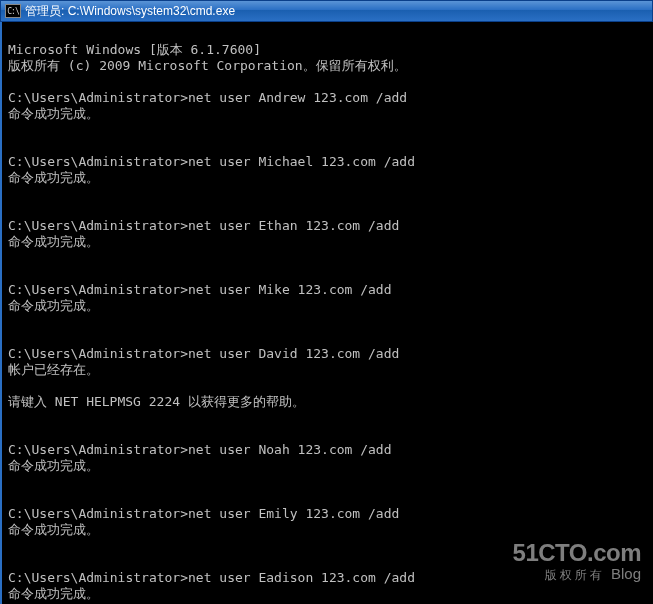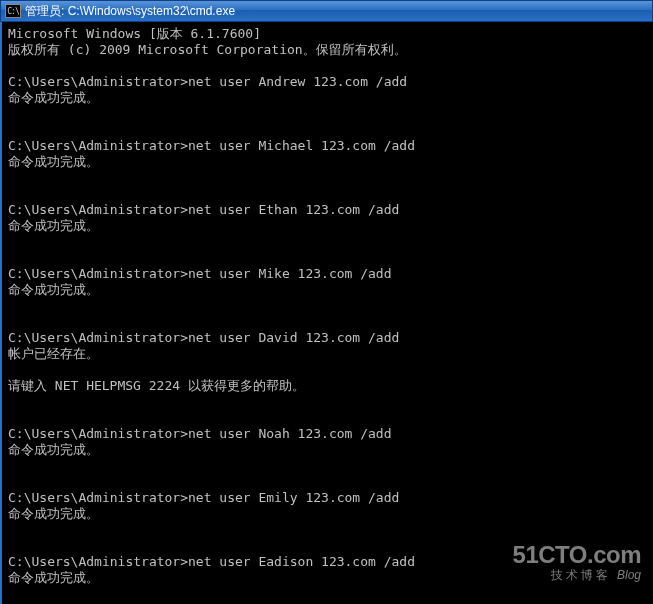--- a/index.html
+++ b/index.html
@@ -34,21 +34,21 @@
   }
   .titlebar-text {
     color: #fff;
     font-size: 12px;
     font-family: "SimSun", sans-serif;
     white-space: nowrap;
   }
   .terminal {
     background: #000;
     color: #c0c0c0;
-    padding: 4px 6px;
+    padding: 20px 6px;
     font-size: 13px;
     line-height: 16px;
     height: calc(100% - 22px);
     font-family: "NSimSun", "Consolas", monospace;
     white-space: pre;
     border-left: 2px solid #2a6fc4;
   }
   .line { white-space: pre; }
   .blank { height: 16px; }
   .watermark {
@@ -78,16 +78,16 @@
 <div class="titlebar">
   <div class="titlebar-icon">C:\</div>
   <div class="titlebar-text">管理员: C:\Windows\system32\cmd.exe</div>
 </div>
 
 <div class="terminal" id="terminal"><div class="line">Microsoft Windows [版本 6.1.7600]</div><div class="line">版权所有 (c) 2009 Microsoft Corporation。保留所有权利。</div><div class="blank"></div><div class="line">C:\Users\Administrator&gt;net user Andrew 123.com /add</div><div class="line">命令成功完成。</div><div class="blank"></div><div class="blank"></div><div class="line">C:\Users\Administrator&gt;net user Michael 123.com /add</div><div class="line">命令成功完成。</div><div class="blank"></div><div class="blank"></div><div class="line">C:\Users\Administrator&gt;net user Ethan 123.com /add</div><div class="line">命令成功完成。</div><div class="blank"></div><div class="blank"></div><div class="line">C:\Users\Administrator&gt;net user Mike 123.com /add</div><div class="line">命令成功完成。</div><div class="blank"></div><div class="blank"></div><div class="line">C:\Users\Administrator&gt;net user David 123.com /add</div><div class="line">帐户已经存在。</div><div class="blank"></div><div class="line">请键入 NET HELPMSG 2224 以获得更多的帮助。</div><div class="blank"></div><div class="blank"></div><div class="line">C:\Users\Administrator&gt;net user Noah 123.com /add</div><div class="line">命令成功完成。</div><div class="blank"></div><div class="blank"></div><div class="line">C:\Users\Administrator&gt;net user Emily 123.com /add</div><div class="line">命令成功完成。</div><div class="blank"></div><div class="blank"></div><div class="line">C:\Users\Administrator&gt;net user Eadison 123.com /add</div><div class="line">命令成功完成。</div><div class="blank"></div><div class="blank"></div></div>
 
 <div class="watermark">
   <div class="wm-main">51CTO.com</div>
   <div class="wm-sub">
-    <span>技术博客</span>
-    <span style="font-size:12px;font-style:italic;letter-spacing:0;margin-top:47px;">Blog</span>
+    <span>版权所有</span>
+    <span style="font-size:15px;letter-spacing:0;margin-top:47px;">Blog</span>
   </div>
 </div>
 
 </body></html>

